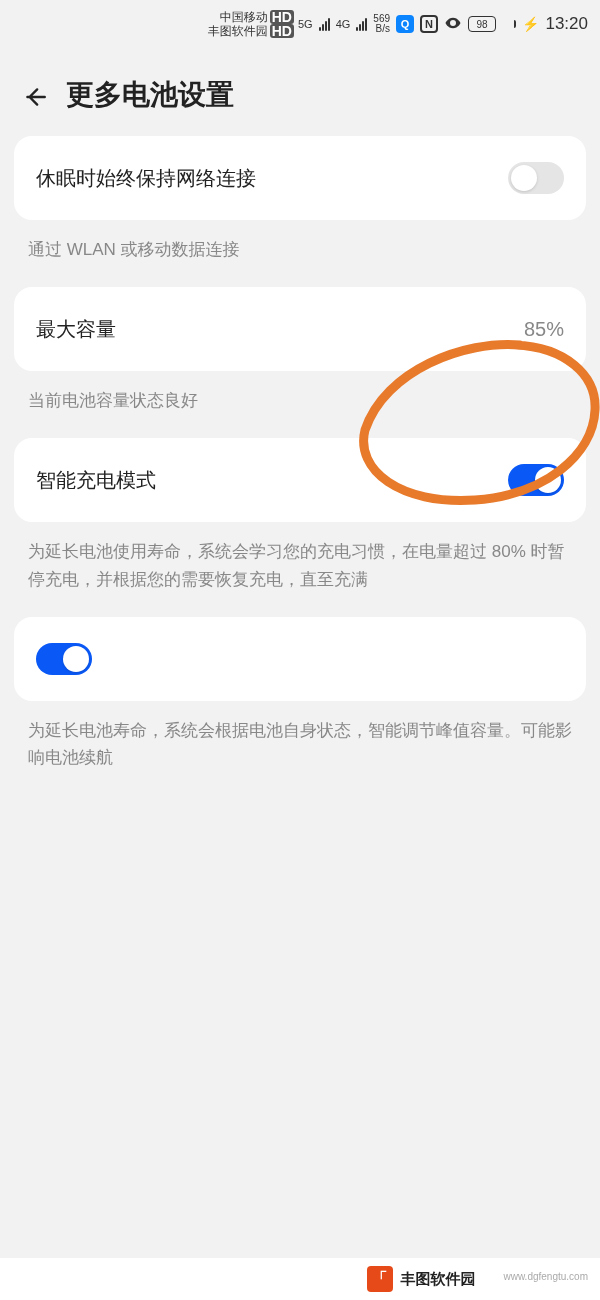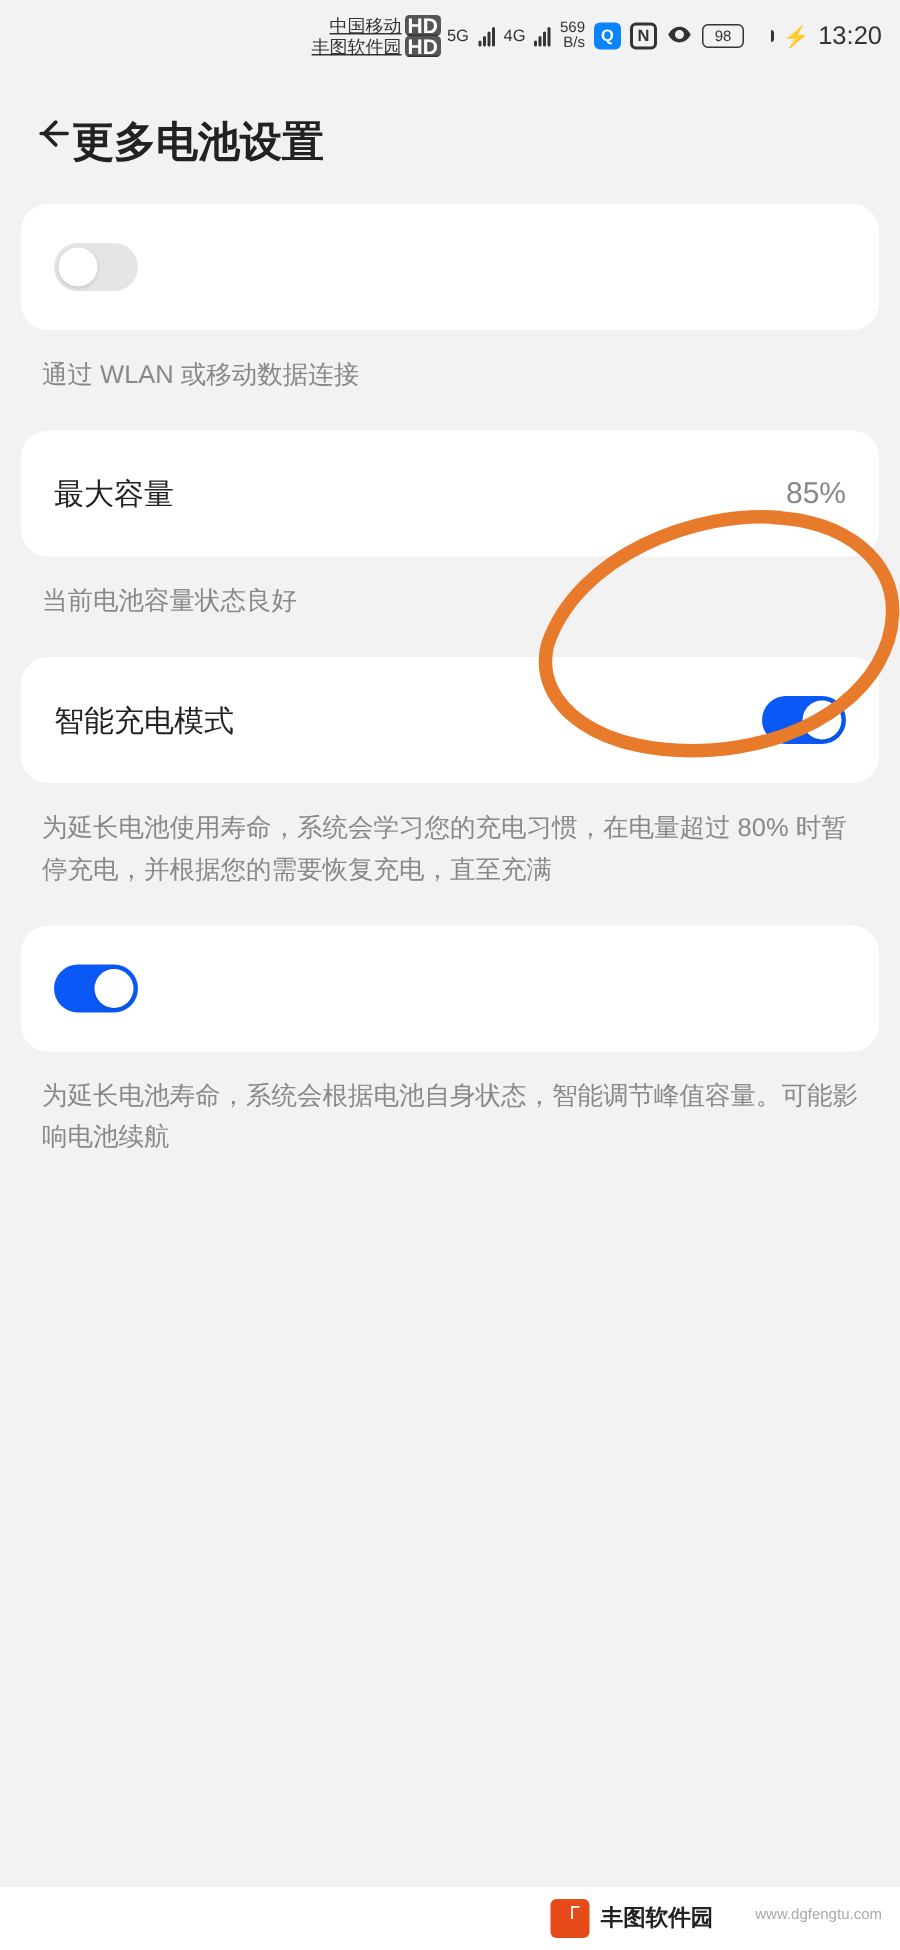--- a/index.html
+++ b/index.html
@@ -15,39 +15,39 @@
       height: 48px;
       display: flex;
       justify-content: flex-end;
       align-items: center;
       gap: 6px;
       padding: 0 12px;
       font-size: 14px;
       color: #333;
     }
     .carrier-stack { display:flex; flex-direction:column; line-height:1; font-size:12px; align-items:flex-end; margin-right:-2px;}
-    .carrier-row { display:flex; align-items:center; gap:2px;text-decoration:underline;}
+    .carrier-row { display:flex; align-items:center; gap:2px;}
     .hd-badge { background:#555; color:#fff; border-radius:3px; font-size:14px; padding:0 2px; font-weight:bold;}
     .net-label { font-size:11px; font-weight:500;}
     .signal-bars { display:flex; align-items:flex-end; gap:1px; height:14px;}
     .signal-bars span { width:2px; background:#333; border-radius:1px;}
     .signal-bars span:nth-child(1){height:4px;} .signal-bars span:nth-child(2){height:7px;}
     .signal-bars span:nth-child(3){height:10px;} .signal-bars span:nth-child(4){height:13px;}
     .data-rate { display:flex; flex-direction:column; font-size:10px; line-height:1; align-items:flex-end;}
     .sq-icon { width:18px; height:18px; border-radius:4px; display:flex; align-items:center; justify-content:center; font-size:11px; font-weight:bold;}
     .sq-blue { background:#0a84ff; color:#fff;}
     .sq-outline { border:2px solid #333; color:#333;}
     .eye-icon svg { width:18px; height:18px; fill:#333;}
     .battery-wrap { display:flex; align-items:center; gap:18px;}
     .battery { width:28px; height:16px; border:1.5px solid #333; border-radius:4px; position:relative; display:flex; align-items:center; justify-content:center; font-size:10px; font-weight:500;}
     .battery-tip { width:2px; height:8px; background:#333; border-radius:0 2px 2px 0;}
     .bolt { font-size:14px;}
     .time { font-size:17px; font-weight:400;}
 
-    .header { display:flex; align-items:flex-start; padding:28px 22px 22px; }
+    .header { display:flex; align-items:flex-end; gap:18px; padding:28px 22px 22px; }
     .back-icon svg { width:26px; height:26px; stroke:#222; stroke-width:2.2; fill:none; stroke-linecap:round; stroke-linejoin:round;}
     .page-title { font-size:28px; font-weight:600; color:#222;}
 
     .card { background:#fff; border-radius:18px; margin:0 14px; }
     .row { display:flex; align-items:center; justify-content:space-between; padding:24px 22px; min-height:84px;}
     .row-label { font-size:20px; font-weight:500; color:#222;}
     .row-value { font-size:20px; color:#888;}
     .subtext { font-size:17px; color:#888; padding:16px 28px 24px; line-height:1.6;}
 
     .toggle { width:56px; height:32px; border-radius:16px; position:relative; }
@@ -118,20 +118,21 @@
   <div class="back-icon">
     <svg viewBox="0 0 24 24">
         <path d="M14 5l-7 7 7 7M5 12h16"></path>
       </svg>
   </div>
   <div class="page-title">更多电池设置</div>
 </div>
 
 <div class="card">
   <div class="row">
+    <div class="row-label">休眠时始终保持网络连接</div>
     <div class="toggle toggle-off">
         <div class="toggle-knob"></div>
       </div>
   </div>
 </div>
 <div class="subtext">通过 WLAN 或移动数据连接</div>
 
 <div class="card">
   <div class="row">
     <div class="row-label">最大容量</div>

